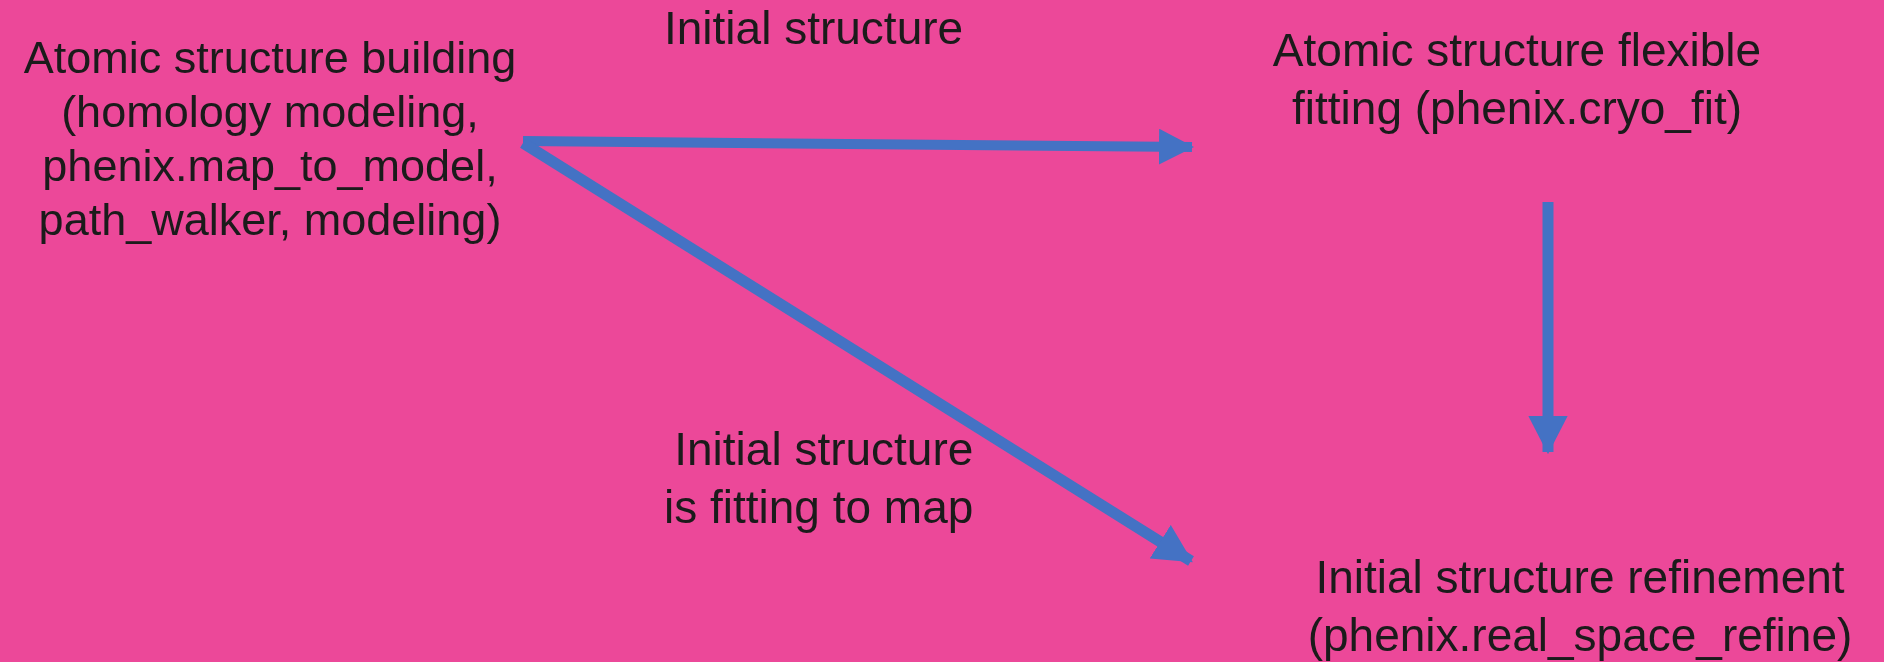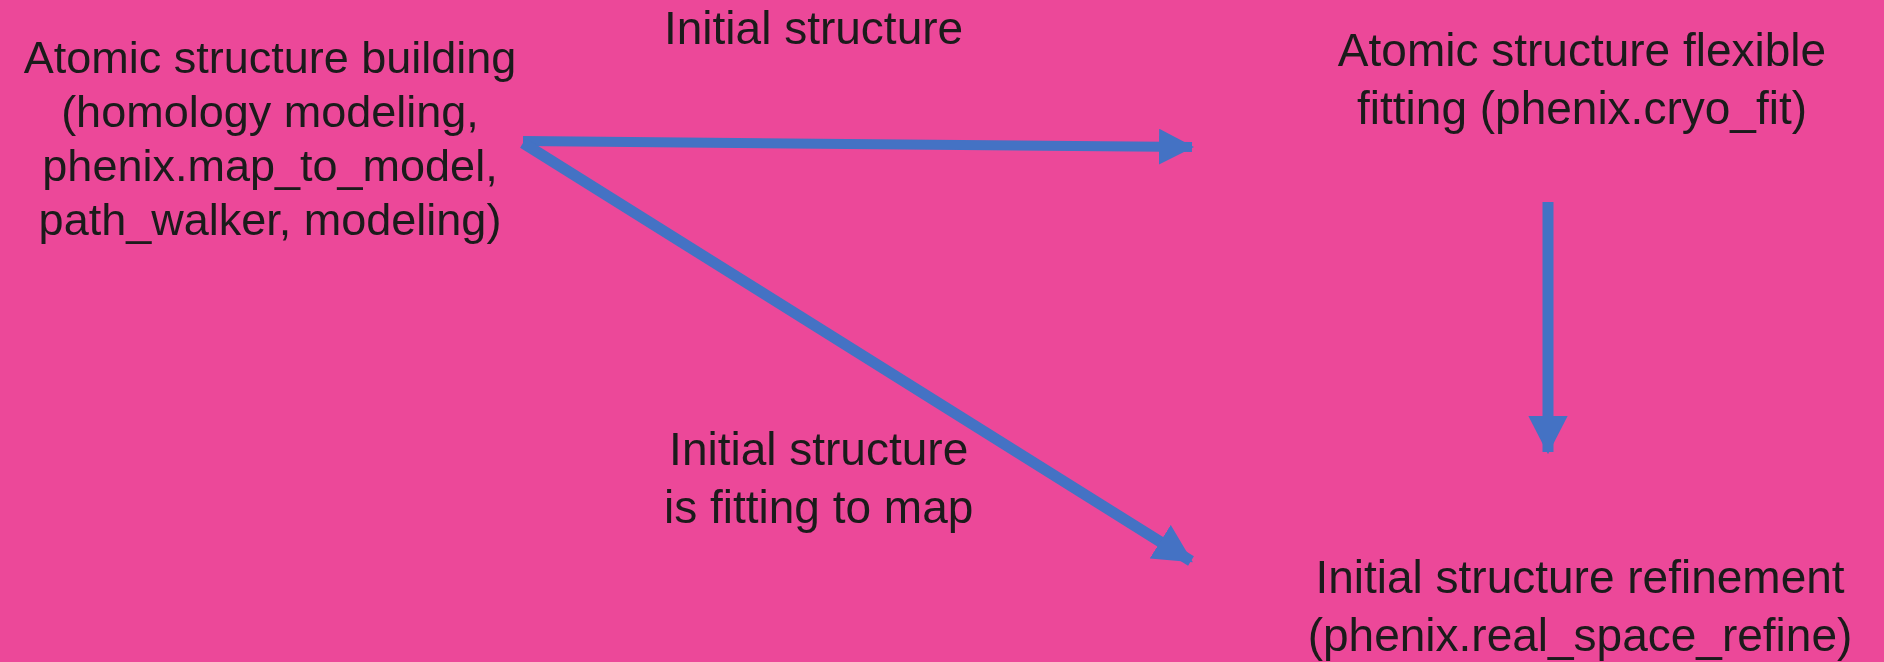--- a/index.html
+++ b/index.html
@@ -16,31 +16,31 @@
     position: absolute;
     left: 0; top: 0;
     width: 1884px; height: 662px;
     pointer-events: none;
   }
   .node, .edge-label {
     position: absolute;
     white-space: nowrap;
   }
   .node { text-align: center; }
-  .edge-label { text-align: center; }
+  .edge-label { text-align: right; }
   .node-building {
     left: 0px; top: 31px; width: 540px;
     font-size: 45px; line-height: 54px;
   }
   .label-different {
     left: 664px; top: 0px;
     font-size: 46px; line-height: 57px;
   }
   .node-fitting {
-    left: 1297px; top: 21px; width: 570px;
+    left: 1232px; top: 21px; width: 570px;
     font-size: 46px; line-height: 58px;
   }
   .label-similar {
     left: 664px; top: 420px;
     font-size: 46px; line-height: 58px;
   }
   .node-refinement {
     left: 1280px; top: 548px; width: 600px;
     font-size: 46px; line-height: 58px;
   }

